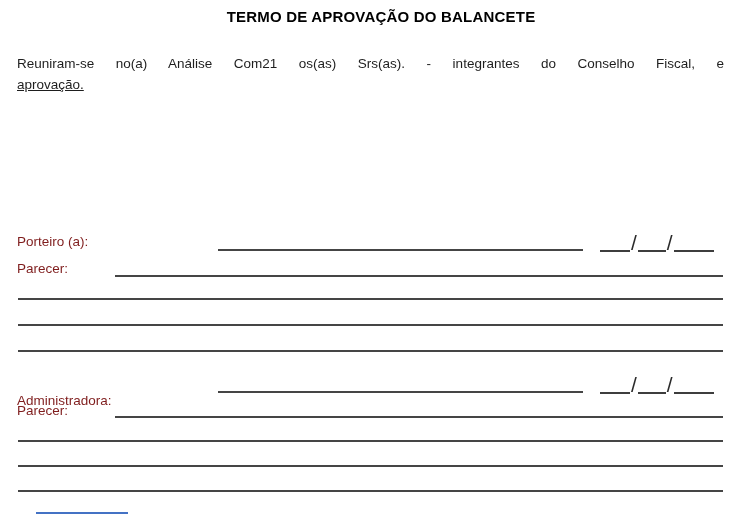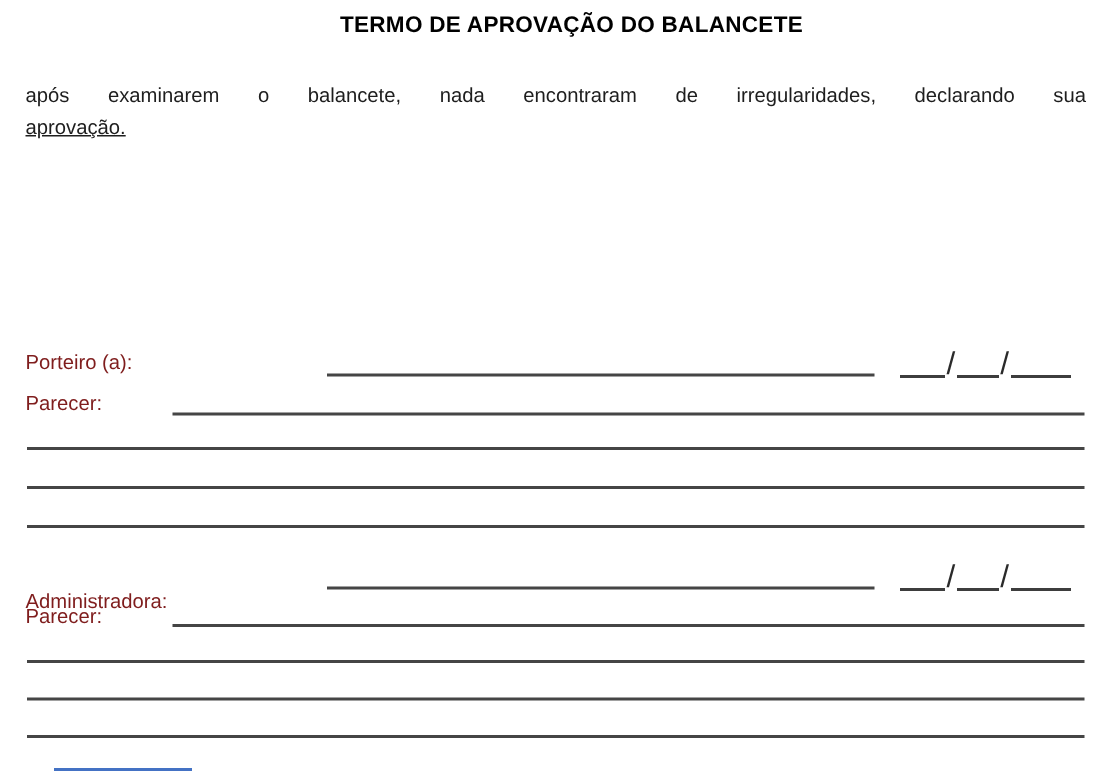--- a/index.html
+++ b/index.html
@@ -102,21 +102,21 @@
   }
 </style>
 </head>
 <body>
 
 <div class="page">
 
   <div class="doc-title">TERMO DE APROVAÇÃO DO BALANCETE</div>
 
   <div class="intro">
-    <div class="intro-line">após examinarem o balancete, nada encontraram de irregularidades, declarando sua</div>
+    <div class="intro-line">Reuniram-se no(a) Análise Com21 os(as) Srs(as). - integrantes do Conselho Fiscal, e</div>
     <div class="intro-line last">aprovação.</div>
   </div>
 
   <div>
     <div class="label" style="top:233px">Porteiro (a):</div>
     <div class="rule sig-rule" style="top:249px"></div>
     <div class="date-group" style="top:229px">
       <span class="date-blank b1"></span>
       <span class="date-slash">/</span>
       <span class="date-blank b2"></span>

